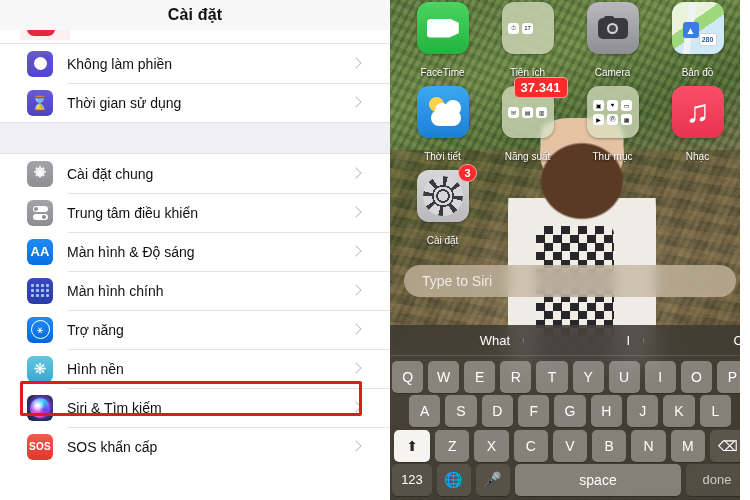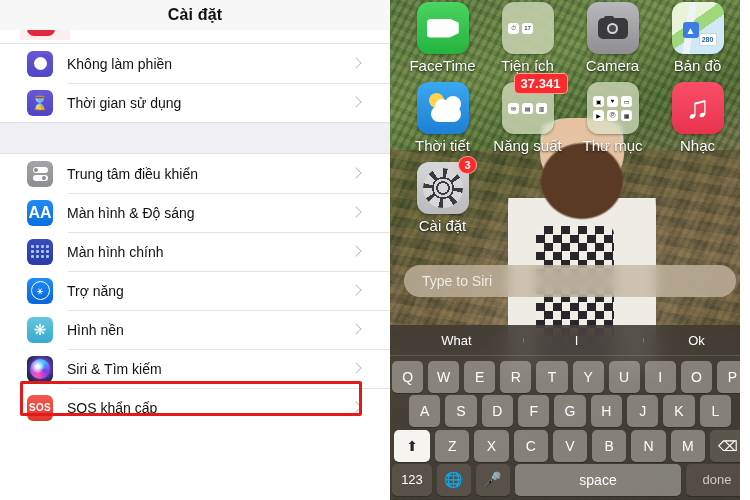--- a/index.html
+++ b/index.html
@@ -83,21 +83,21 @@
     background:#fff; box-shadow: 4px -3px 0 0 #5a4ecb;
   }
   .ic-hour { background: linear-gradient(#6759d6,#4e43c4); }
   .ic-hour span{ color:#fff; font-size:14px; line-height:1; }
   .ic-gear { background: linear-gradient(#a3a3a8,#8d8d92); }
   .ic-ctrl { background: linear-gradient(#a3a3a8,#8d8d92); flex-direction:column; gap:2px;}
   .ic-ctrl i{ display:block; width:15px;height:6px;border-radius:3px;background:#fff; position:relative;}
   .ic-ctrl i::after{content:"";position:absolute;top:1px;width:4px;height:4px;border-radius:50%;background:#8d8d92;}
   .ic-ctrl i:nth-child(1)::after{ left:1.5px; }
   .ic-ctrl i:nth-child(2)::after{ right:1.5px; }
-  .ic-aa { background: linear-gradient(#1f8bf5,#0a6fe0); color:#fff; font-size:16px; font-weight:bold;}
+  .ic-aa { background: linear-gradient(#1f8bf5,#0a6fe0); color:#fff; font-size:13px; font-weight:bold;}
   .ic-home { background: linear-gradient(#3a49bb,#2a3aa8); }
   .ic-home .dots{ display:grid; grid-template-columns:repeat(4,3px); gap:2px;}
   .ic-home .dots b{ display:block;width:3px;height:3px;border-radius:1px;background:#9fc8f5;}
   .ic-acc { background: linear-gradient(#1f8bf5,#0566dd); }
   .ic-acc::after{ content:""; width:17px;height:17px;border-radius:50%;border:1.6px solid #fff; }
   .ic-acc span{ position:absolute; color:#fff; font-size:11px; line-height:1;}
   .ic-wall { background: linear-gradient(#64c7df,#38a9cf); }
   .ic-wall::after{ content:"❋"; color:#fff; font-size:15px; }
   .ic-siri { background: radial-gradient(circle at 55% 45%, #e15ad8 0%, #8a3bd0 35%, #2b2f6e 65%, #111018 100%); }
   .ic-siri::after{
@@ -170,21 +170,21 @@
     row-gap: 8px; padding: 0 10px;
     z-index:3;
   }
   .app{ display:flex; flex-direction:column; align-items:center; position:relative; }
   .app-icon{
     width:52px; height:52px; border-radius:12px; position:relative;
     display:flex; align-items:center; justify-content:center;
     box-shadow: 0 1px 3px rgba(0,0,0,.35);
   }
   .app-label{
-    margin-top:3px; font-size:15px; color:#fff;
+    margin-top:13px; font-size:10px; color:#fff;
     text-shadow: 0 1px 2px rgba(0,0,0,.75);
     white-space:nowrap;
   }
   .badge{
     position:absolute; top:-6px; right:-8px;
     min-width:18px; height:18px; padding:0 5px;
     background:#fb2b2b; color:#fff; border-radius:9px;
     font-size:11px; font-weight:bold;
     display:flex; align-items:center; justify-content:center;
     border:1.5px solid rgba(255,255,255,.55);
@@ -263,21 +263,21 @@
     background: rgba(62,56,50,.86);
     backdrop-filter: blur(10px);
     z-index:7;
     display:flex; flex-direction:column;
   }
   .kb-suggest{
     height:31px; display:flex; align-items:center;
     color:#fff; font-size:13px;
     border-bottom: .5px solid rgba(255,255,255,.12);
   }
-  .kb-suggest div{ flex:1; text-align:center; position:relative;margin-left:13px; }
+  .kb-suggest div{ flex:1; text-align:right; position:relative;margin-left:13px; }
   .kb-suggest div + div::before{
     content:""; position:absolute; left:0; top:5px; bottom:5px; width:1px; background:rgba(255,255,255,.22);
   }
   .kb-rows{ flex:1; padding:5px 2px 4px; display:flex; flex-direction:column; justify-content:space-between;}
   .kb-row{ display:flex; justify-content:center; gap:5px; }
   .kb-row.r2{ padding:0 17px; }
   .kb-row.r3{ padding:0 2px; }
   .key{
     flex:1; height:32px; border-radius:5px;
     background: rgba(235,232,228,.40);
@@ -326,20 +326,32 @@
         <div class="row-label">Thời gian sử dụng</div>
         <div class="chev-wrap">
             <i></i>
           </div>
       </div>
     </div>
 
     <div class="gap"></div>
 
     <div class="group">
+      <div class="row">
+        <div class="row-icon ic-gear">
+          <svg width="18" height="18" viewBox="0 0 24 24" aria-hidden="true">
+            <path fill="#ffffff" d="M12 8.5a3.5 3.5 0 1 0 0 7 3.5 3.5 0 0 0 0-7zm0 2a1.5 1.5 0 1 1 0 3 1.5 1.5 0 0 1 0-3z"></path>
+            <path fill="#ffffff" d="M11 1h2l.4 2.2 1.6.66L16.8 2.5l1.7 1.7-1.36 1.8.66 1.6L20 8v2l-2.2.4-.66 1.6 1.36 1.8-1.7 1.7-1.8-1.36-1.6.66L13 17h-2l-.4-2.2-1.6-.66L7.2 15.5l-1.7-1.7 1.36-1.8L6.2 10.4 4 10V8l2.2-.4.66-1.6L5.5 4.2l1.7-1.7 1.8 1.36 1.6-.66z" opacity=".85"></path>
+          </svg>
+        </div>
+        <div class="row-label">Cài đặt chung</div>
+        <div class="chev-wrap">
+            <i></i>
+          </div>
+      </div>
 
       <div class="row">
         <div class="row-icon ic-ctrl">
             <i></i>
             <i></i>
           </div>
         <div class="row-label">Trung tâm điều khiển</div>
         <div class="chev-wrap">
             <i></i>
           </div>

